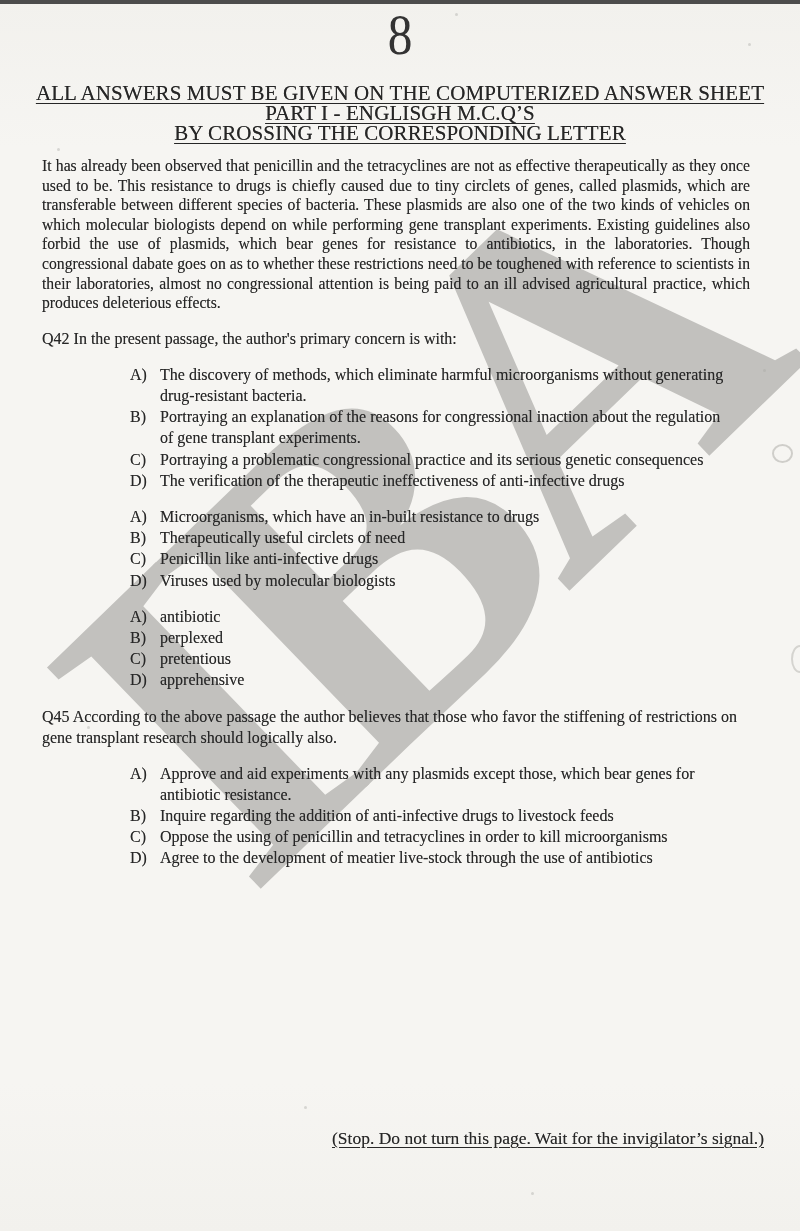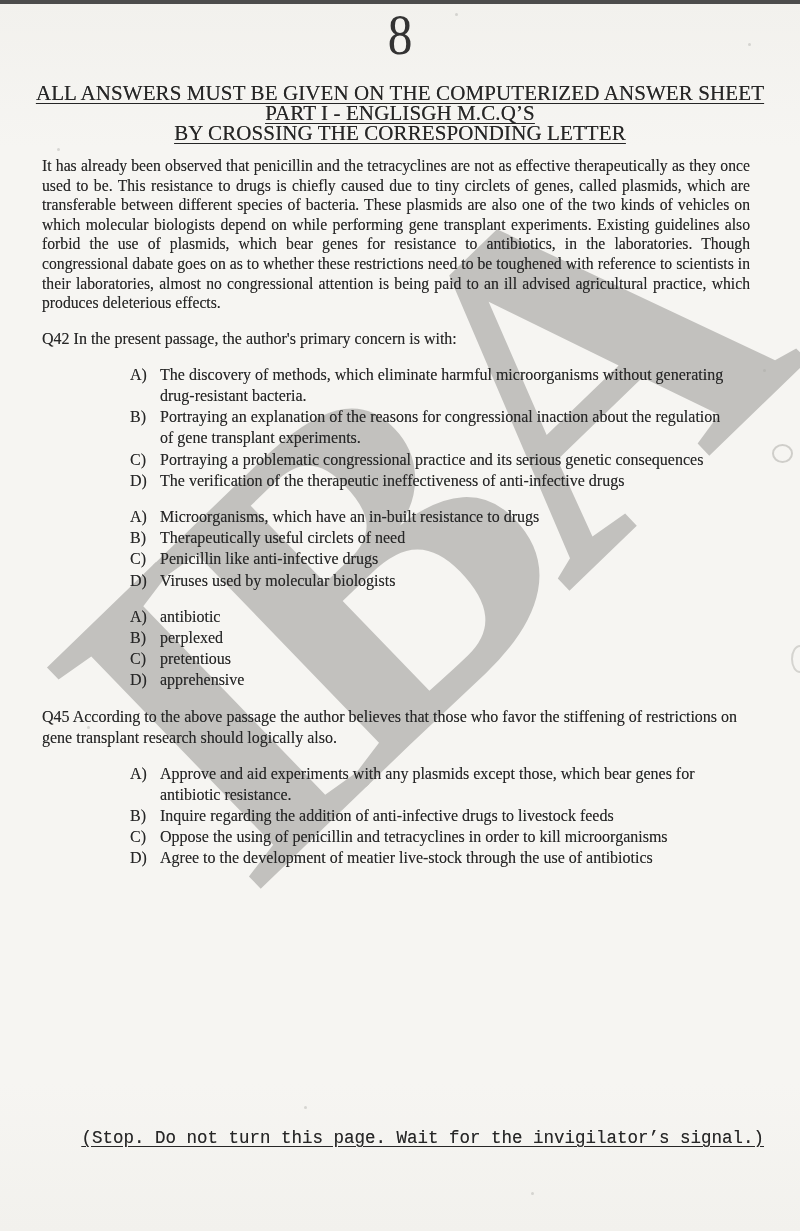--- a/index.html
+++ b/index.html
@@ -78,21 +78,20 @@
   .footer-note {
     position: absolute;
     top: 1127px;
     right: 36px;
     font-size: 17.5px;
     line-height: 22px;
     text-decoration: underline;
     text-underline-offset: 3px;
     text-shadow: 0 0 0.4px rgba(45,45,45,0.5);
     z-index: 1;
-    font-family: Liberation Mono, monospace;
   }
   .speck {
     position: absolute; width: 3px; height: 3px; border-radius: 50%;
     background: #a8a7a2; opacity: 0.4; z-index: 2;
   }
   .ring {
     position: absolute; left: 772px; top: 444px;
     width: 17px; height: 15px;
     border: 2px solid #cfceca; border-radius: 50%;
     background: transparent; z-index: 0;

